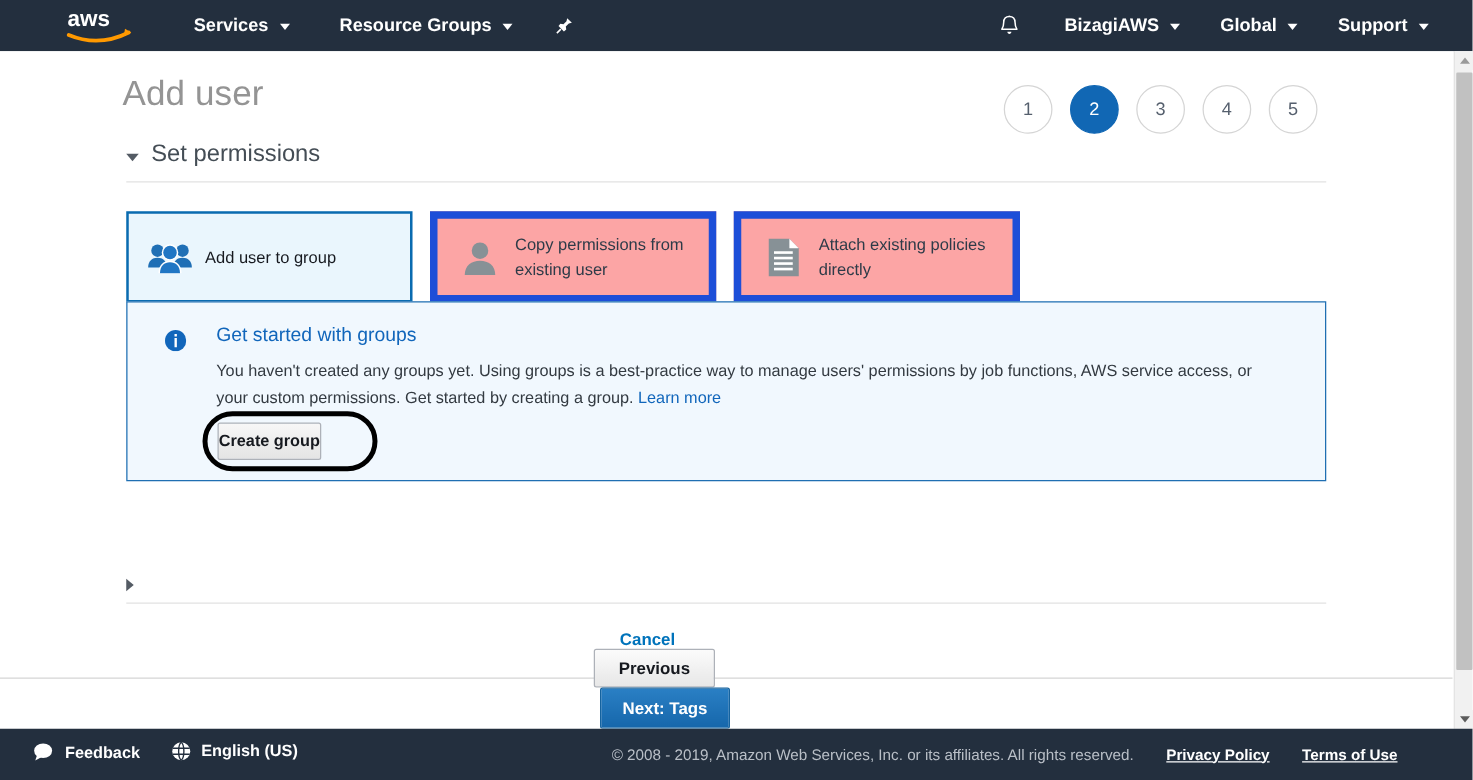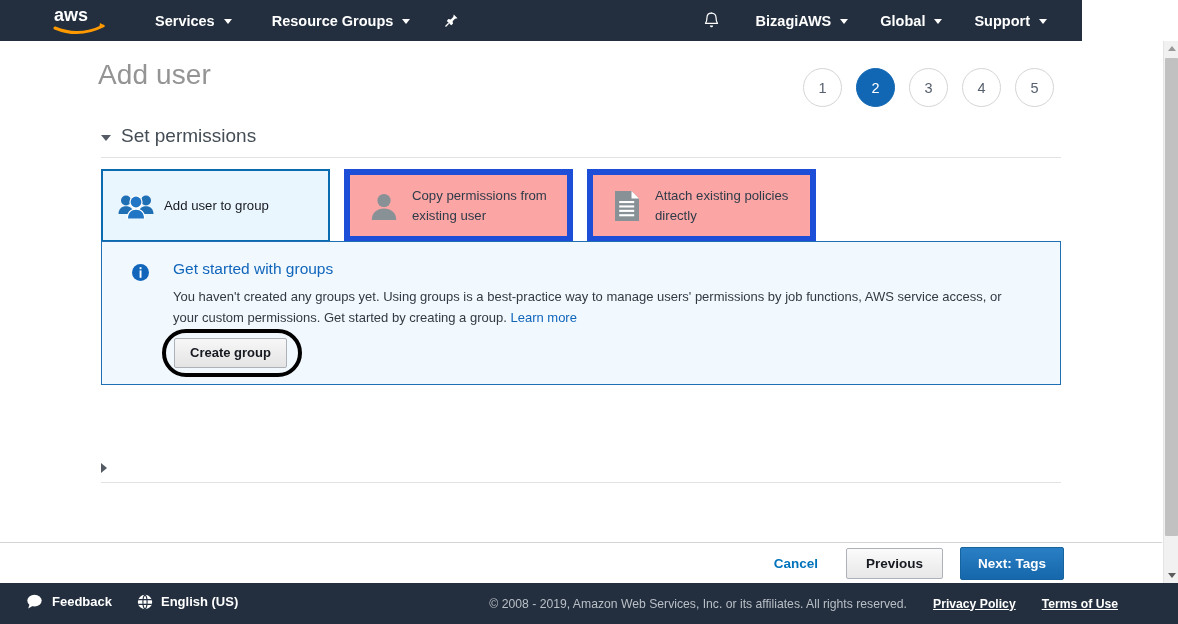--- a/index.html
+++ b/index.html
@@ -10,21 +10,21 @@
     overflow: hidden;
     background: #ffffff;
     font-family: "Liberation Sans", sans-serif;
     -webkit-font-smoothing: antialiased;
   }
 
   
   .topnav {
     position: absolute;
     top: 0; left: 0;
-    width: 1082px;
+    width: 1178px;
     height: 41px;
     background: #232f3e;
     display: flex;
     align-items: center;
   }
   .aws-logo {
     margin-left: 52px;
     width: 56px;
     height: 34px;
     position: relative;
@@ -125,21 +125,21 @@
   .section-head {
     position: absolute;
     left: 101px;
     width: 960px;
     padding-bottom: 10px;
     border-bottom: 1px solid #e2e2e2;
     display: flex;
     align-items: center;
     cursor: pointer;
   }
-  .section-head.perm { top: 84px; }
+  .section-head.perm { top: 72px; }
   .section-head.boundary { top: 421px; }
   .tri-down {
     width: 0; height: 0;
     border-left: 5px solid transparent;
     border-right: 5px solid transparent;
     border-top: 6px solid #545b64;
     margin-right: 10px;
     position: relative;
     top: 2px;
   }
@@ -234,21 +234,21 @@
   .link { color: #1166bb; text-decoration: none; cursor: pointer; }
 
   
   .cg-wrap {
     position: absolute;
     top: 96px;
     left: 72px;
   }
   .btn-create {
     display: inline-block;
-    padding: 6px 15px 7px;
+    padding: 6px 0 7px;
     font-size: 13px;
     font-weight: bold;
     color: #16191f;
     background: linear-gradient(to bottom, #f7f7f7 0%, #e4e4e4 100%);
     border: 1px solid #adb1b8;
     border-radius: 2px;
     cursor: pointer;
     white-space: nowrap;
   }
   .highlight-ellipse {
@@ -268,20 +268,21 @@
     top: 501px;
     left: 0;
     width: 1162px;
     height: 41px;
     border-top: 1px solid #d5d5d5;
     display: flex;
     align-items: center;
     justify-content: flex-end;
     padding-right: 98px;
     background: #ffffff;
+    flex-direction: column;
   }
   .btn-cancel {
     color: #0073bb;
     font-size: 13.5px;
     font-weight: bold;
     margin-right: 28px;
     cursor: pointer;
     background: none;
     border: none;
     font-family: inherit;

